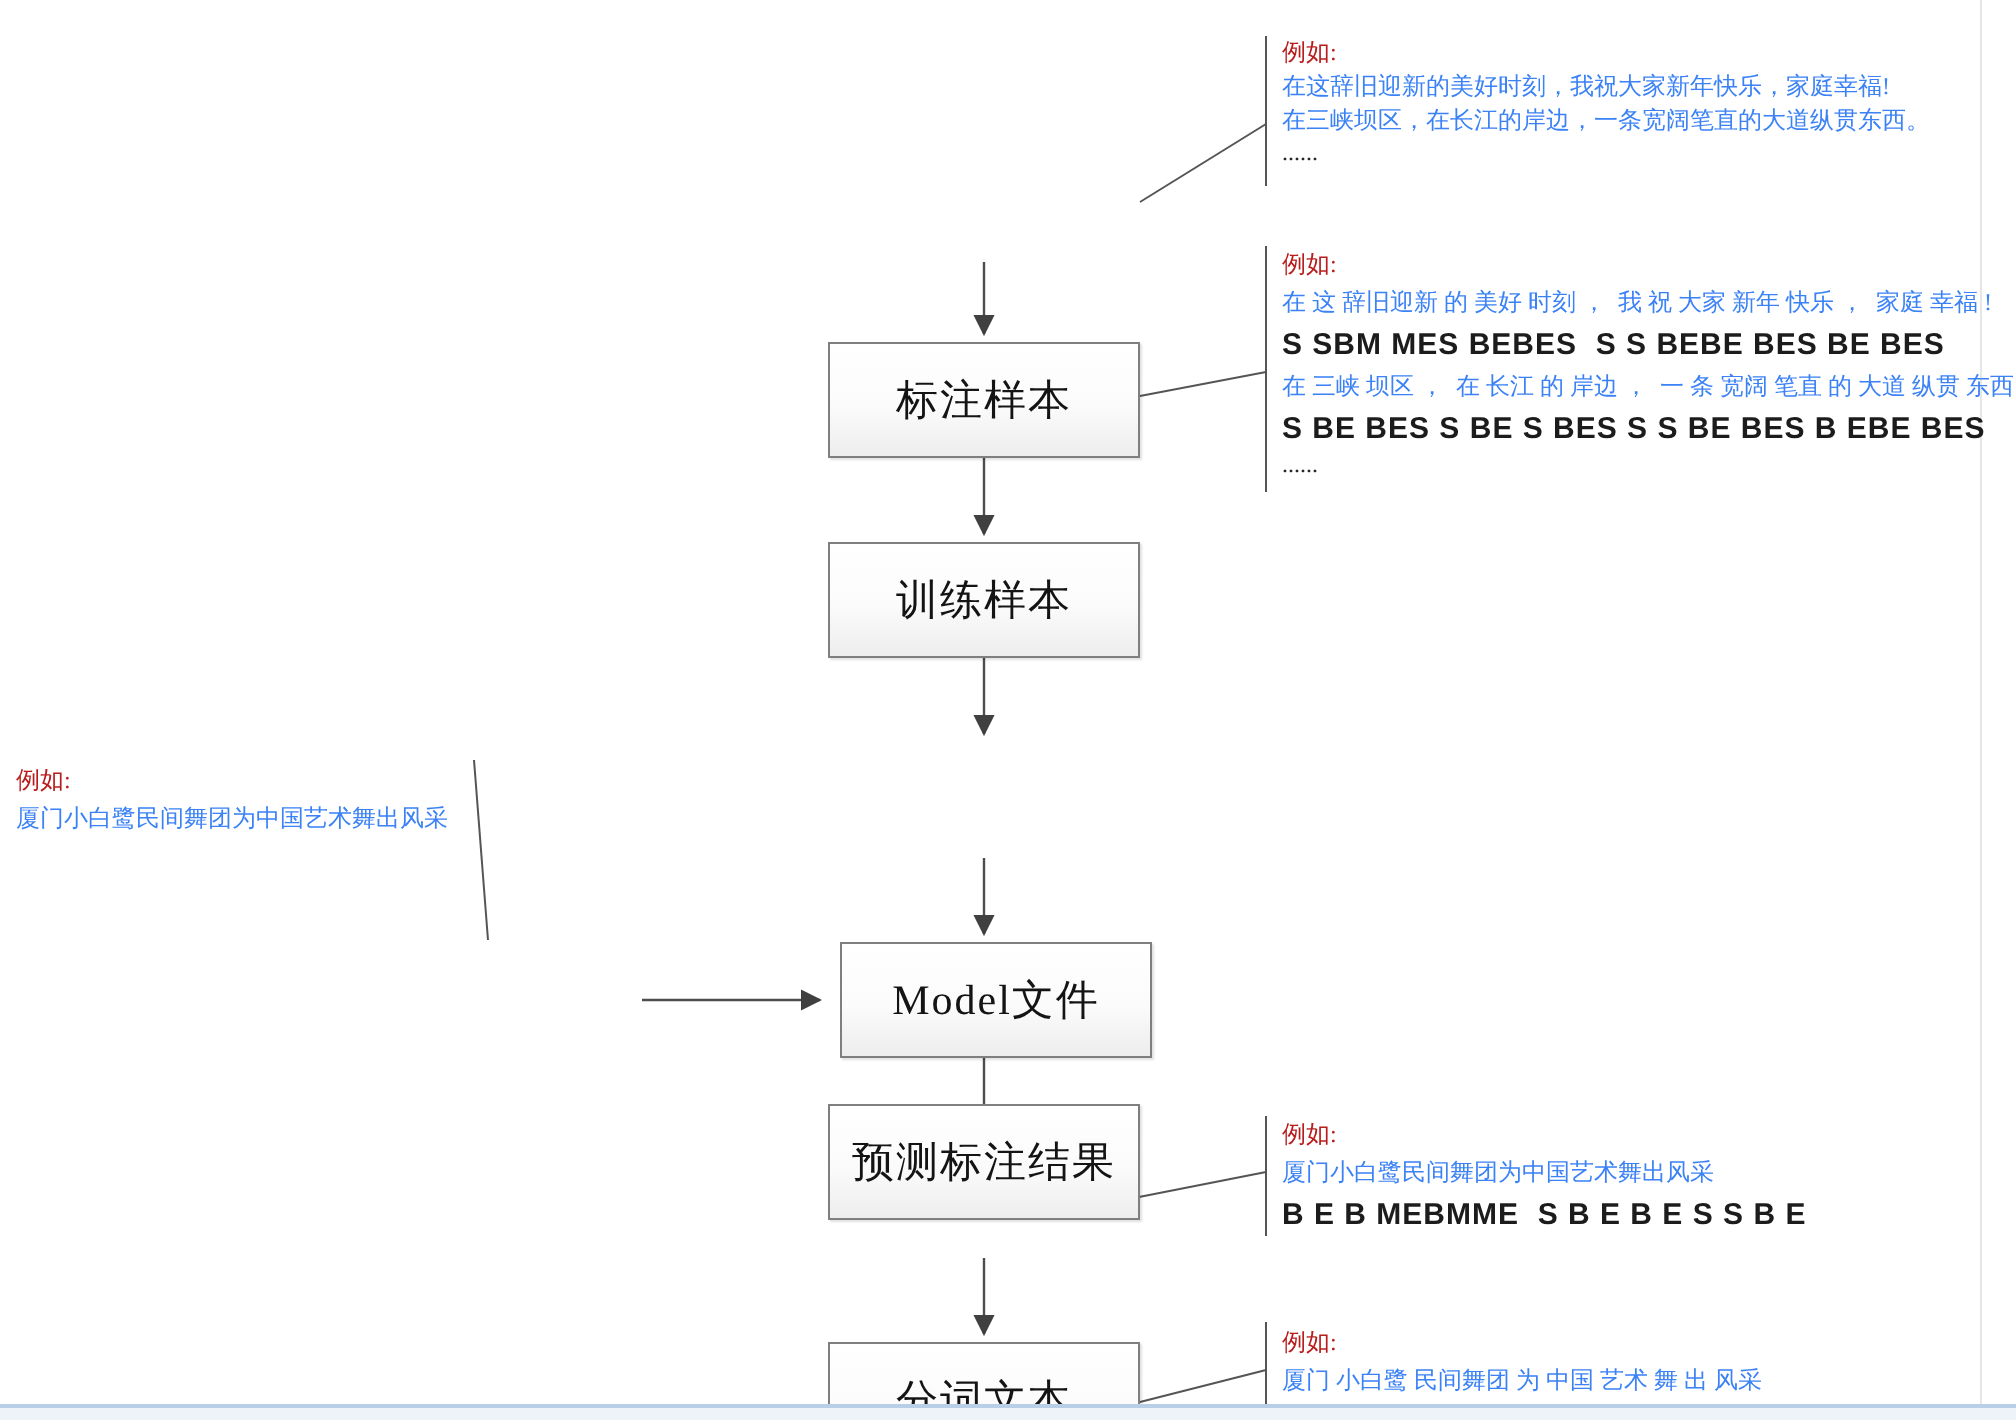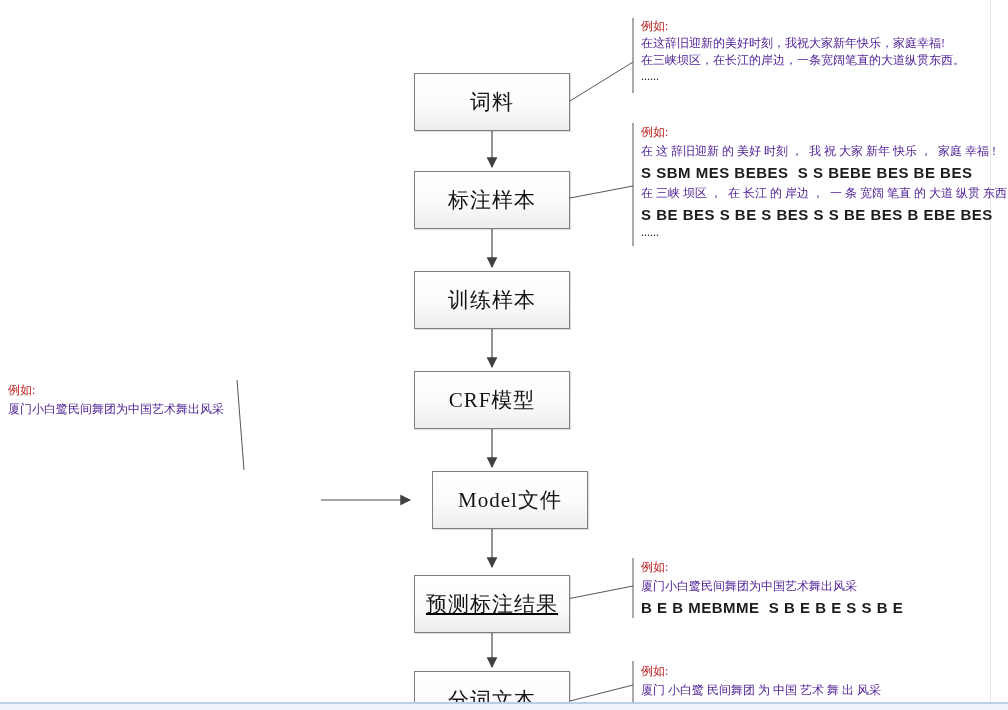--- a/index.html
+++ b/index.html
@@ -19,21 +19,21 @@
     box-shadow:1px 1px 1px rgba(0,0,0,0.12);
     display:flex;align-items:center;justify-content:center;
     z-index:2;
   }
   .node-label{
     font-size:21px;color:#141414;letter-spacing:1px;
     white-space:nowrap;
   }
   .callout{position:absolute;z-index:2;}
   .ex-heading{font-size:12px;line-height:17px;color:#b91c1c;white-space:pre;}
-  .ex-cn{font-size:12px;line-height:17px;color:#4c1d95;white-space:pre;}
+  .ex-cn{font-size:12px;line-height:17px;color:#3b82f6;white-space:pre;}
   .ex-cn.sp{line-height:21px;}
   .ex-tag{
     font-family:"Liberation Sans","DejaVu Sans",sans-serif;
     font-size:15px;font-weight:600;line-height:21px;
     color:#1c1c1c;letter-spacing:0.5px;white-space:pre;
   }
   .ex-dots{font-size:12px;line-height:15px;color:#262626;}
   #bottom-band{
     position:absolute;left:0;top:702px;width:1008px;height:8px;
     border-top:2px solid #b9cfe7;background:#eef3f9;z-index:6;
@@ -73,36 +73,30 @@
       <line x1="570" y1="198" x2="633" y2="186"></line>
       <line x1="633" y1="123" x2="633" y2="246"></line>
       <line x1="237" y1="380" x2="244" y2="470"></line>
       <line x1="567" y1="599" x2="633" y2="586"></line>
       <line x1="633" y1="558" x2="633" y2="618"></line>
       <line x1="570" y1="701" x2="633" y2="685"></line>
       <line x1="633" y1="661" x2="633" y2="702"></line>
     </g>
   </svg>
 
-  <div class="node" style="left:414px;top:73px;">
-    <span class="node-label">词料</span>
-  </div>
   <div class="node" style="left:414px;top:171px;">
     <span class="node-label">标注样本</span>
   </div>
   <div class="node" style="left:414px;top:271px;">
     <span class="node-label">训练样本</span>
   </div>
-  <div class="node" style="left:414px;top:371px;">
-    <span class="node-label">CRF模型</span>
-  </div>
-  <div class="node" style="left:432px;top:471px;font-family:Liberation Serif, serif;">
+  <div class="node" style="left:420px;top:471px;font-family:Liberation Serif, serif;">
     <span class="node-label">Model文件</span>
   </div>
-  <div class="node" style="left:414px;top:575px;text-decoration:underline;">
+  <div class="node" style="left:414px;top:552px;">
     <span class="node-label">预测标注结果</span>
   </div>
   <div class="node" style="left:414px;top:671px;">
     <span class="node-label">分词文本</span>
   </div>
 
   <div class="callout" style="left:641px;top:18px;">
     <div class="ex-heading">例如:</div>
     <div class="ex-cn">在这辞旧迎新的美好时刻，我祝大家新年快乐，家庭幸福!</div>
     <div class="ex-cn">在三峡坝区，在长江的岸边，一条宽阔笔直的大道纵贯东西。</div>

